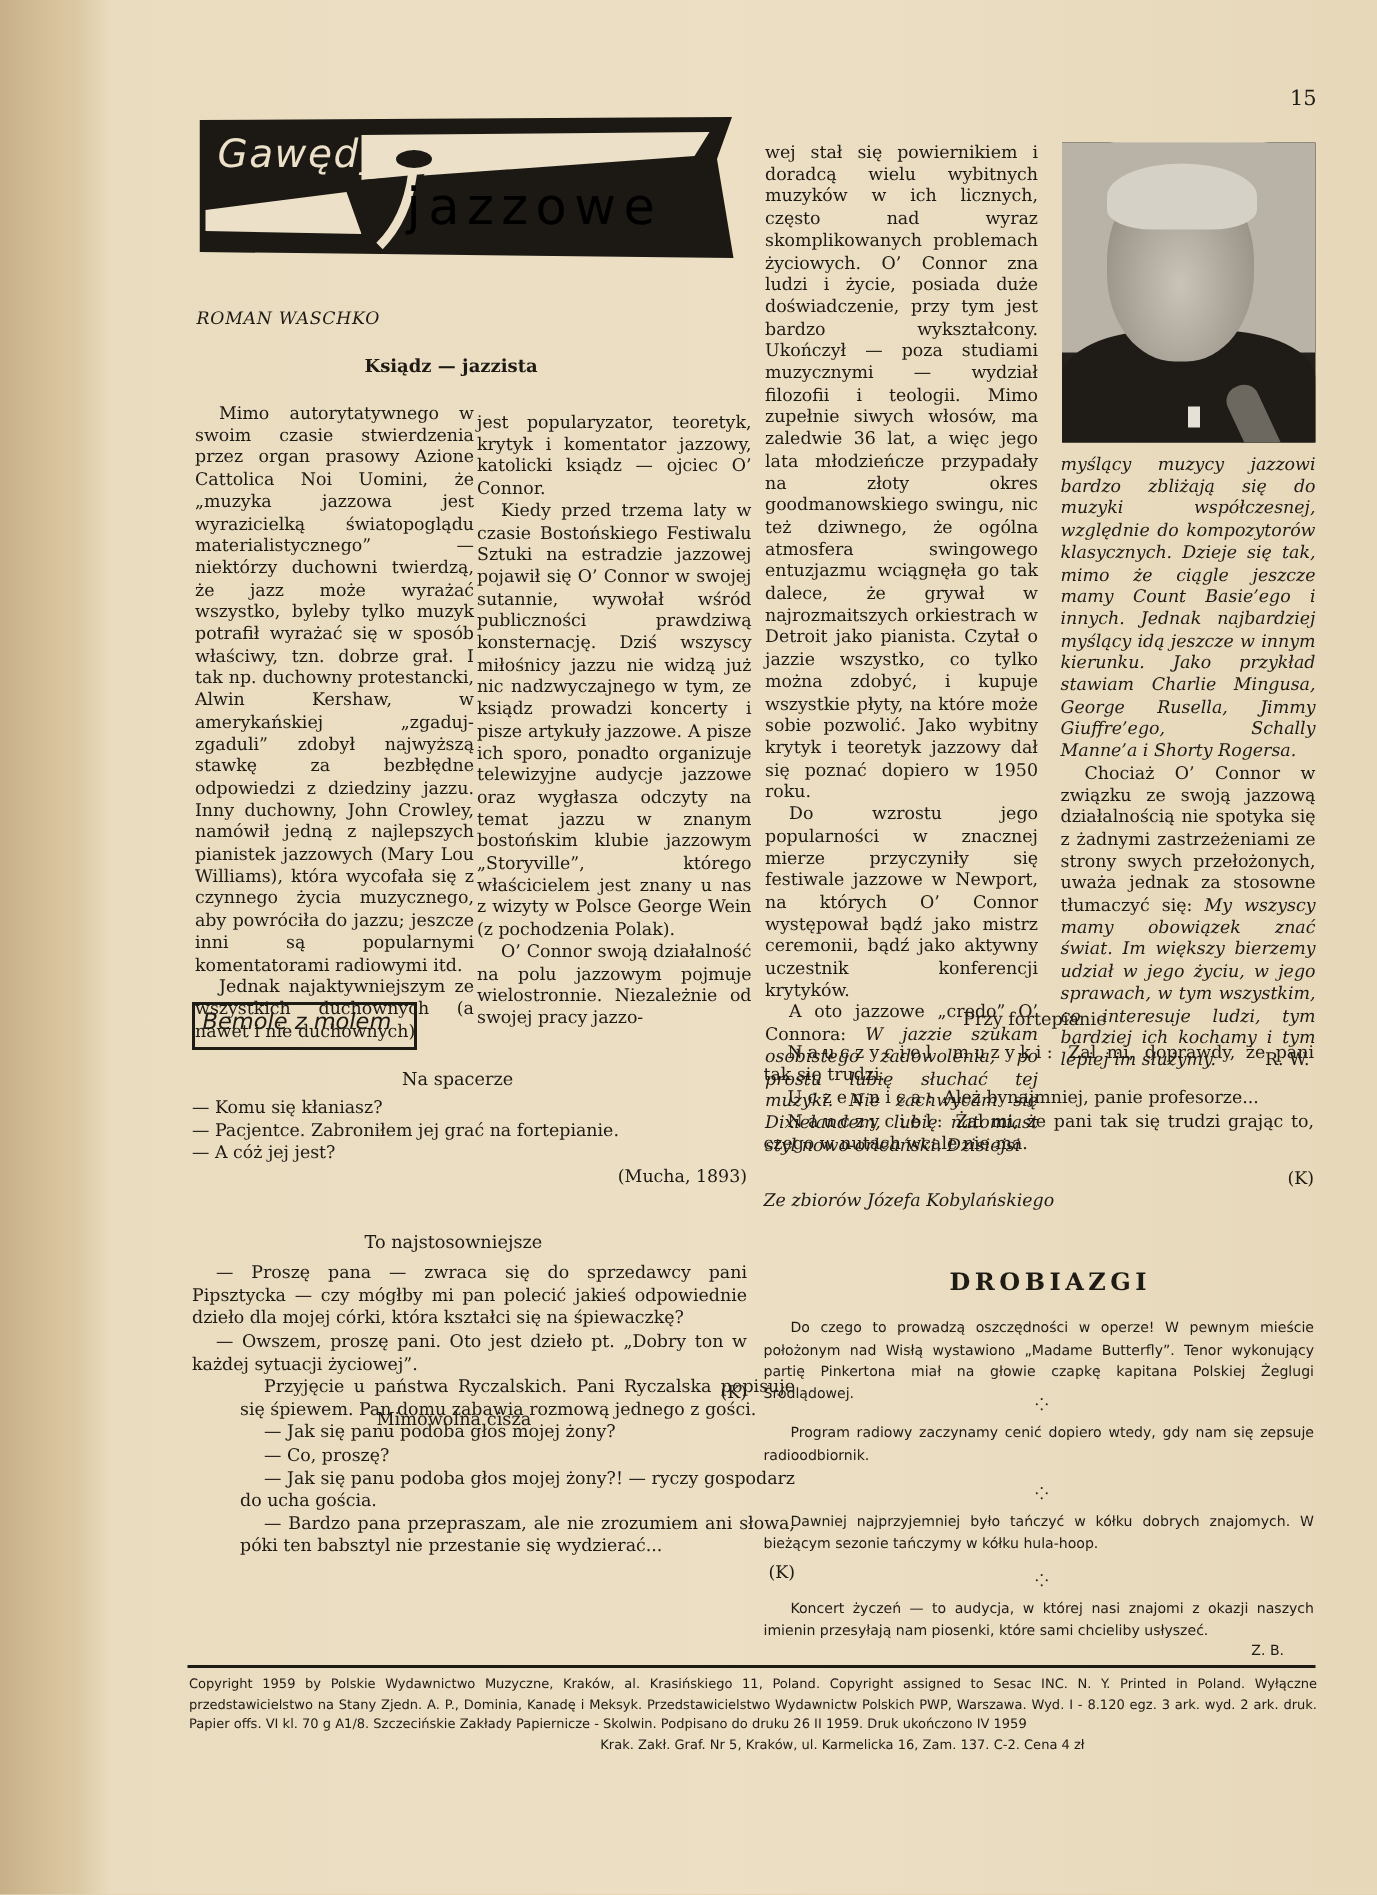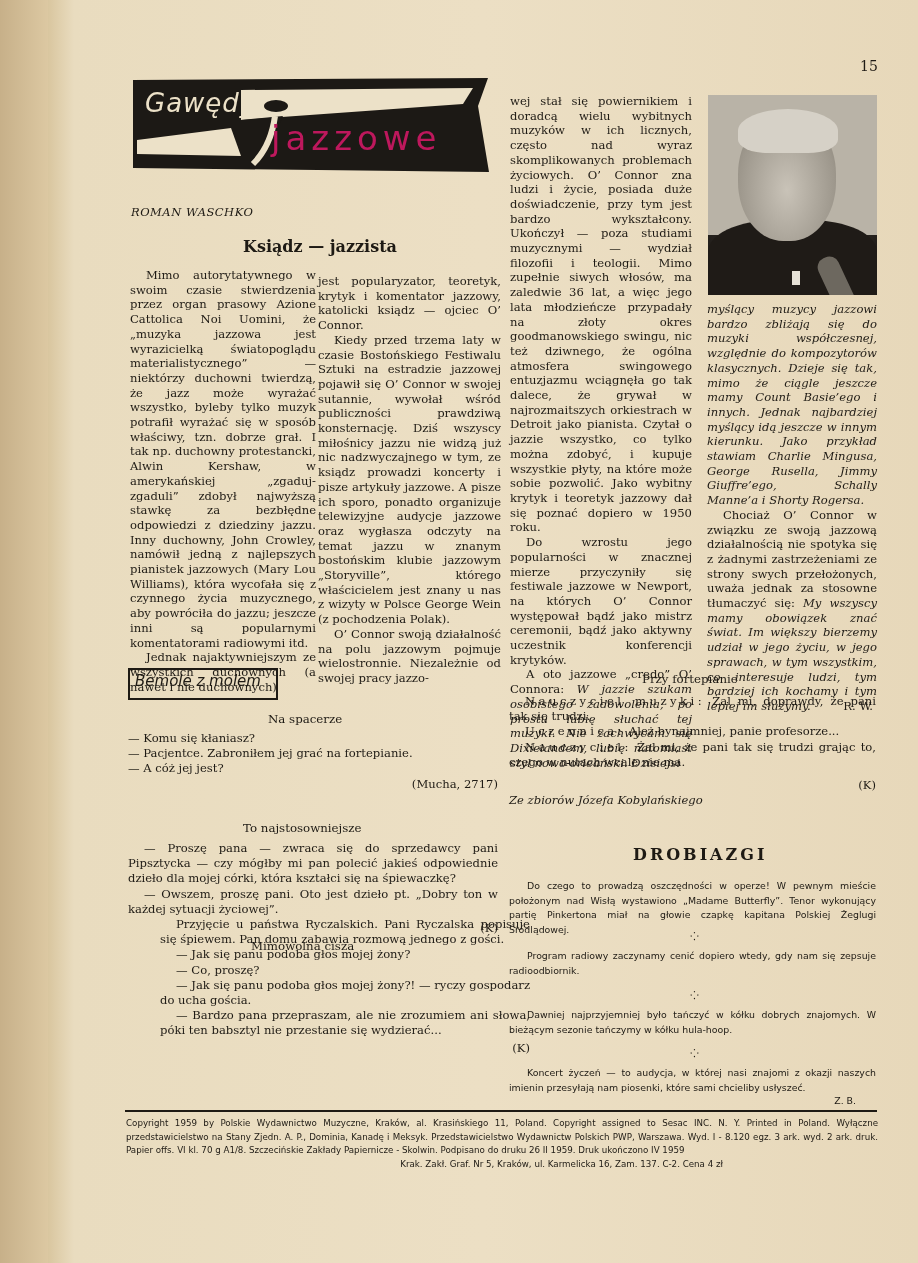--- a/index.html
+++ b/index.html
@@ -10,21 +10,21 @@
     color:#1e1a14;
   }
   .page{
     position:absolute;left:48px;top:0;width:870px;height:1263px;
     background:linear-gradient(90deg,#d9c69f 0%,#e9dcbf 3%,#ecdfc4 50%,#e7d8ba 100%);
   }
   .spine{position:absolute;left:0;top:0;width:48px;height:1263px;background:linear-gradient(90deg,#c7b089,#dcc8a2);}
   .page-number{position:absolute;left:860px;top:58px;font-size:14px;}
   .banner{position:absolute;left:133px;top:76px;width:360px;height:96px;text-decoration:underline;}
   .byline{position:absolute;left:131px;top:205px;font-style:italic;font-size:11.5px;letter-spacing:0.5px;}
-  .article-title{position:absolute;left:243px;top:237px;font-weight:bold;font-size:16px;}
+  .article-title{position:absolute;left:243px;top:237px;font-weight:bold;font-size:12px;}
   .col{position:absolute;font-size:11.6px;line-height:14.7px;text-align:justify;}
   .col p{margin:0;text-indent:16px;}
   .col p.noind{text-indent:0;}
   .col1{left:130px;top:268px;width:186px;}
   .col2{left:318px;top:274px;width:183px;}
   .col3{left:510px;top:94px;width:182px;}
   .col4{left:707px;top:302px;width:170px;}
   .it{font-style:italic;margin-top:16px;}
   .photo{position:absolute;left:708px;top:95px;width:169px;height:200px;
     background:radial-gradient(ellipse at 50% 38%,#cfc9bd 0%,#a8a296 22%,#9b968c 28%,#c2bcb0 45%,#b8b2a6 60%,#2a2622 62%,#1b1815 100%);
@@ -61,21 +61,21 @@
 <div class="banner">
   <svg width="360" height="96" viewBox="0 0 360 96">
     <polygon points="0,4 355,2 345,30 356,96 0,92" fill="#1c1915"></polygon>
     <polygon points="108,14 340,12 330,28 108,44" fill="#ece1c8"></polygon>
     <polygon points="4,68 98,56 108,84 4,82" fill="#ece1c8" transform="translate(0,-4)"></polygon>
     <polygon points="108,44 150,40 128,86 108,86" fill="#1c1915"></polygon>
     <ellipse cx="143" cy="30" rx="12" ry="6" fill="#1c1915"></ellipse>
     <path d="M142,40 Q138,70 120,88" stroke="#ece1c8" stroke-width="6" fill="none"></path>
   </svg>
   <span style="position:absolute;left:12px;top:12px;color:#ece1c8;font-family:'DejaVu Sans',sans-serif;font-style:italic;font-size:26px;letter-spacing:1px;">Gawędy</span>
-  <span style="position:absolute;left:138px;top:42px;color:#be185d;font-family:'DejaVu Sans',sans-serif;font-size:34px;letter-spacing:5px;">jazzowe</span>
+  <span style="position:absolute;left:138px;top:42px;color:#000000;font-family:'DejaVu Sans',sans-serif;font-size:34px;letter-spacing:5px;">jazzowe</span>
 </div>
 
 <div class="byline">ROMAN WASCHKO</div>
 <div class="article-title">Ksiądz — jazzista</div>
 
 <div class="col col1">
   <p>Mimo autorytatywnego w swoim czasie stwierdzenia przez organ prasowy Azione Cattolica Noi Uomini, że „muzyka jazzowa jest wyrazicielką światopoglądu materialistycznego” — niektórzy duchowni twierdzą, że jazz może wyrażać wszystko, byleby tylko muzyk potrafił wyrażać się w sposób właściwy, tzn. dobrze grał. I tak np. duchowny protestancki, Alwin Kershaw, w amerykańskiej „zgaduj-zgaduli” zdobył najwyższą stawkę za bezbłędne odpowiedzi z dziedziny jazzu. Inny duchowny, John Crowley, namówił jedną z najlepszych pianistek jazzowych (Mary Lou Williams), która wycofała się z czynnego życia muzycznego, aby powróciła do jazzu; jeszcze inni są popularnymi komentatorami radiowymi itd.</p>
   <p>Jednak najaktywniejszym ze wszystkich duchownych (a nawet i nie duchownych)</p>
 </div>
 <div class="col col2">
@@ -104,21 +104,21 @@
   <div style="text-align:right;margin-top:-15px;padding-right:4px;">R. W.</div>
 </div>
 
 <div class="bemole">Bemole z molem</div>
 
 <div class="sub-title" style="left:268px;top:712px;">Na spacerze</div>
 <div class="joke" style="left:128px;top:731px;width:370px;">
   <p>— Komu się kłaniasz?</p>
   <p>— Pacjentce. Zabroniłem jej grać na fortepianie.</p>
   <p>— A cóż jej jest?</p>
-  <p class="sig">(Mucha, 2717)</p>
+  <p class="sig">(Mucha, 1893)</p>
 </div>
 
 <div class="sub-title" style="left:243px;top:821px;">To najstosowniejsze</div>
 <div class="joke" style="left:128px;top:841px;width:370px;">
   <p class="ind">— Proszę pana — zwraca się do sprzedawcy pani Pipsztycka — czy mógłby mi pan polecić jakieś odpowiednie dzieło dla mojej córki, która kształci się na śpiewaczkę?</p>
   <p class="ind">— Owszem, proszę pani. Oto jest dzieło pt. „Dobry ton w każdej sytuacji życiowej”.</p>
   <p class="sig" style="margin-top:4px;">(K)</p>
 </div>
 
 <div class="sub-title" style="left:251px;top:939px;">Mimowolna cisza</div>

